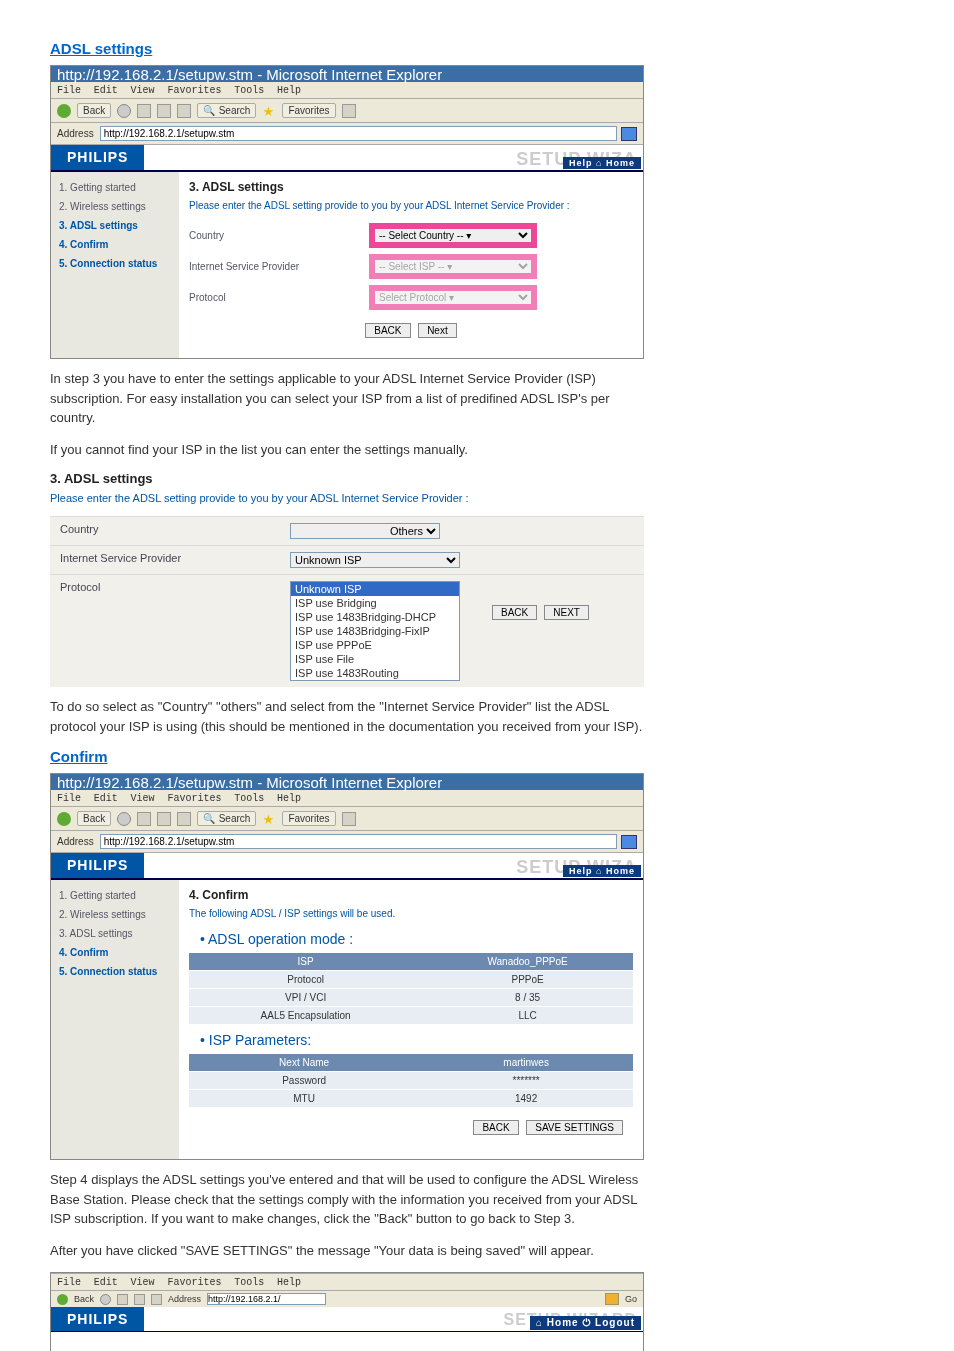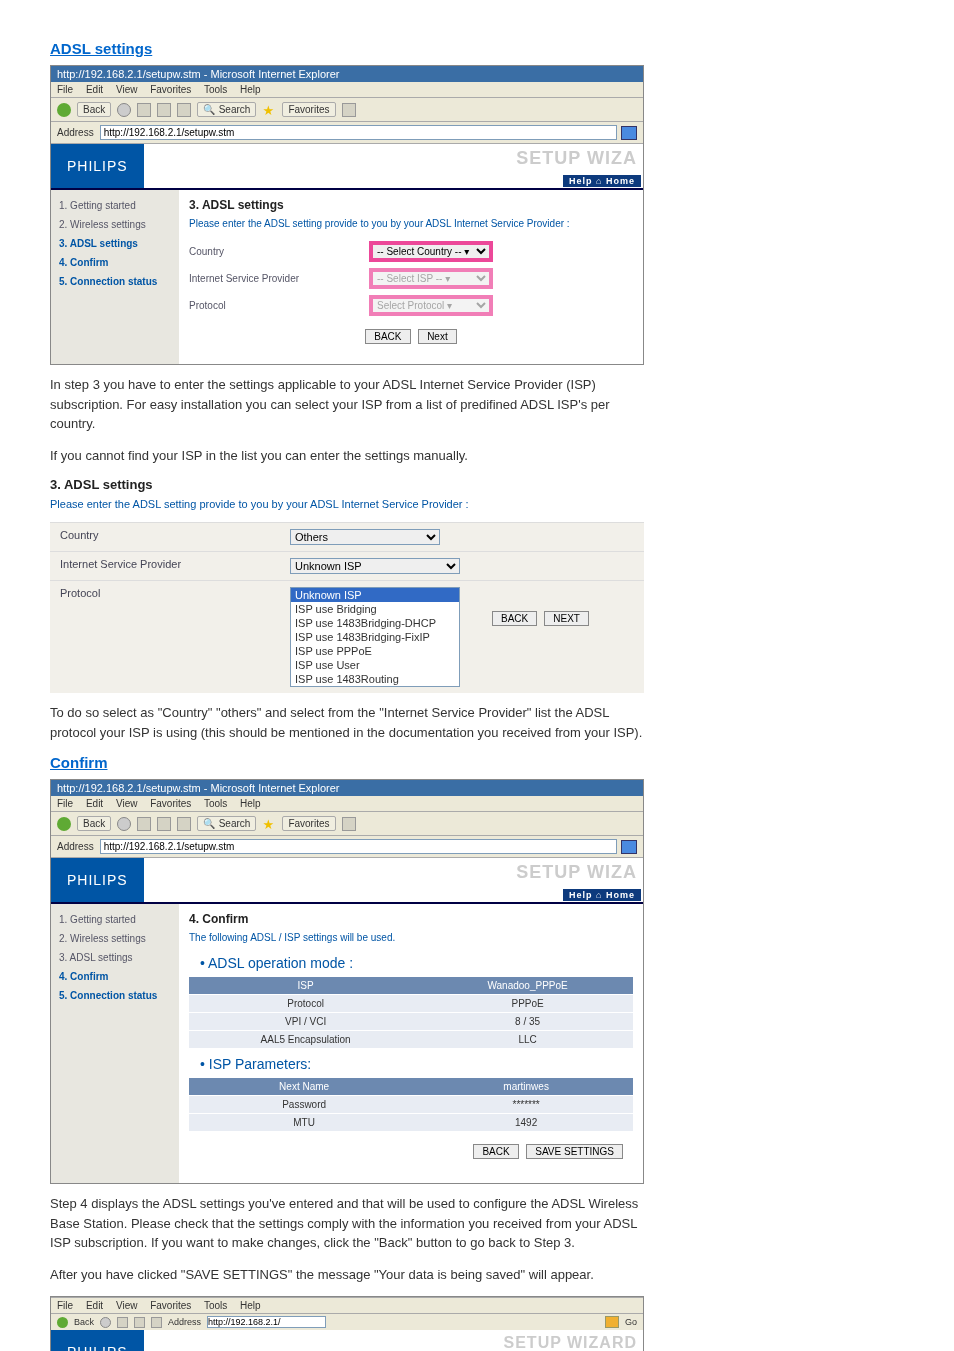--- a/index.html
+++ b/index.html
@@ -20,33 +20,33 @@
     }
     .screenshot {
       border: 1px solid #888;
       background: #f4f4ef;
       margin-bottom: 10px;
       width: 594px;
     }
     .titlebar {
       background: linear-gradient(#3a6ea5, #3a6ea5);
       color: #fff;
-      font-size: 11px;
+      font-size: 15px;
       padding: 2px 6px;
       height: 16px;
       display: flex;
       align-items: center;
     }
     .menubar {
       background: #ece9d8;
       font-size: 10px;
       padding: 2px 6px;
       border-bottom: 1px solid #aaa;
     }
-    .menubar span { margin-right: 10px; }
+    .menubar span { margin-right: 10px; font-family: Liberation Mono, monospace; }
     .toolbar {
       background: #ece9d8;
       padding: 4px 6px;
       border-bottom: 1px solid #aaa;
       display: flex;
       align-items: center;
       gap: 6px;
     }
     .toolbar-btn {
       display: inline-flex;
@@ -100,22 +100,22 @@
       border: 1px solid #336;
     }
     .philips-header {
       display: flex;
       background: #fff;
       border-bottom: 2px solid #004;
     }
     .philips-logo {
       background: #0055a5;
       color: #fff;
-      font-weight: normal;
-      padding: 14px 16px;
+      font-weight: bold;
+      padding: 4px 16px;
       font-size: 14px;
       letter-spacing: 1px;
     }
     .setup-wiz {
       flex: 1;
       text-align: right;
       padding: 4px 6px 0 0;
       color: #ccc;
       font-size: 18px;
       font-weight: bold;
@@ -163,22 +163,22 @@
     }
     .form-row {
       display: flex;
       align-items: center;
       margin-bottom: 6px;
       font-size: 10px;
     }
     .form-row .lbl { width: 180px; color: #556; }
     .form-row select {
       font-size: 10px;
-      width: 124px;
-      border: 4px solid #ec4899;
+      width: 168px;
+      border: 6px solid #ec4899;
     }
     .btn-row {
       text-align: center;
       margin-top: 12px;
     }
     .btn-row button, .btn-inline {
       font-size: 10px;
       padding: 1px 8px;
       margin: 0 2px;
       border: 1px solid #888;
@@ -383,35 +383,35 @@
 </div>
 
 <p class="body-text">In step 3 you have to enter the settings applicable to your ADSL Internet Service Provider (ISP) subscription. For easy installation you can select your ISP from a list of predifined ADSL ISP's per country.</p>
 <p class="body-text">If you cannot find your ISP in the list you can enter the settings manually.</p>
 
 <div class="adsl-settings-inline">
   <h3>3. ADSL settings</h3>
   <p class="hint">Please enter the ADSL setting provide to you by your ADSL Internet Service Provider :</p>
   <div class="inline-form-row">
     <span class="lbl">Country</span>
-    <select style="width:150px;font-size:11px;border:1px solid #7f9db9;"><option>Others</option></select>
+    <select style="width:150px;font-size:11px;border:1px solid #7f9db9;text-align:right;"><option>Others</option></select>
   </div>
   <div class="inline-form-row">
     <span class="lbl">Internet Service Provider</span>
     <select style="width:170px;font-size:11px;border:1px solid #7f9db9;"><option>Unknown ISP</option></select>
   </div>
   <div class="inline-form-row" style="align-items:flex-start;">
     <span class="lbl">Protocol</span>
     <div class="dropdown-open">
       <div class="sel">Unknown ISP</div>
       <div class="opt">ISP use Bridging</div>
       <div class="opt">ISP use 1483Bridging-DHCP</div>
       <div class="opt">ISP use 1483Bridging-FixIP</div>
       <div class="opt">ISP use PPPoE</div>
-      <div class="opt">ISP use User</div>
+      <div class="opt">ISP use File</div>
       <div class="opt">ISP use 1483Routing</div>
     </div>
     <div class="btn-right">
       <button class="btn-inline">BACK</button>
       <button class="btn-inline">NEXT</button>
     </div>
   </div>
 </div>
 
 <p class="body-text">To do so select as "Country" "others" and select from the "Internet Service Provider" list the ADSL protocol your ISP is using (this should be mentioned in the documentation you received from your ISP).</p>

